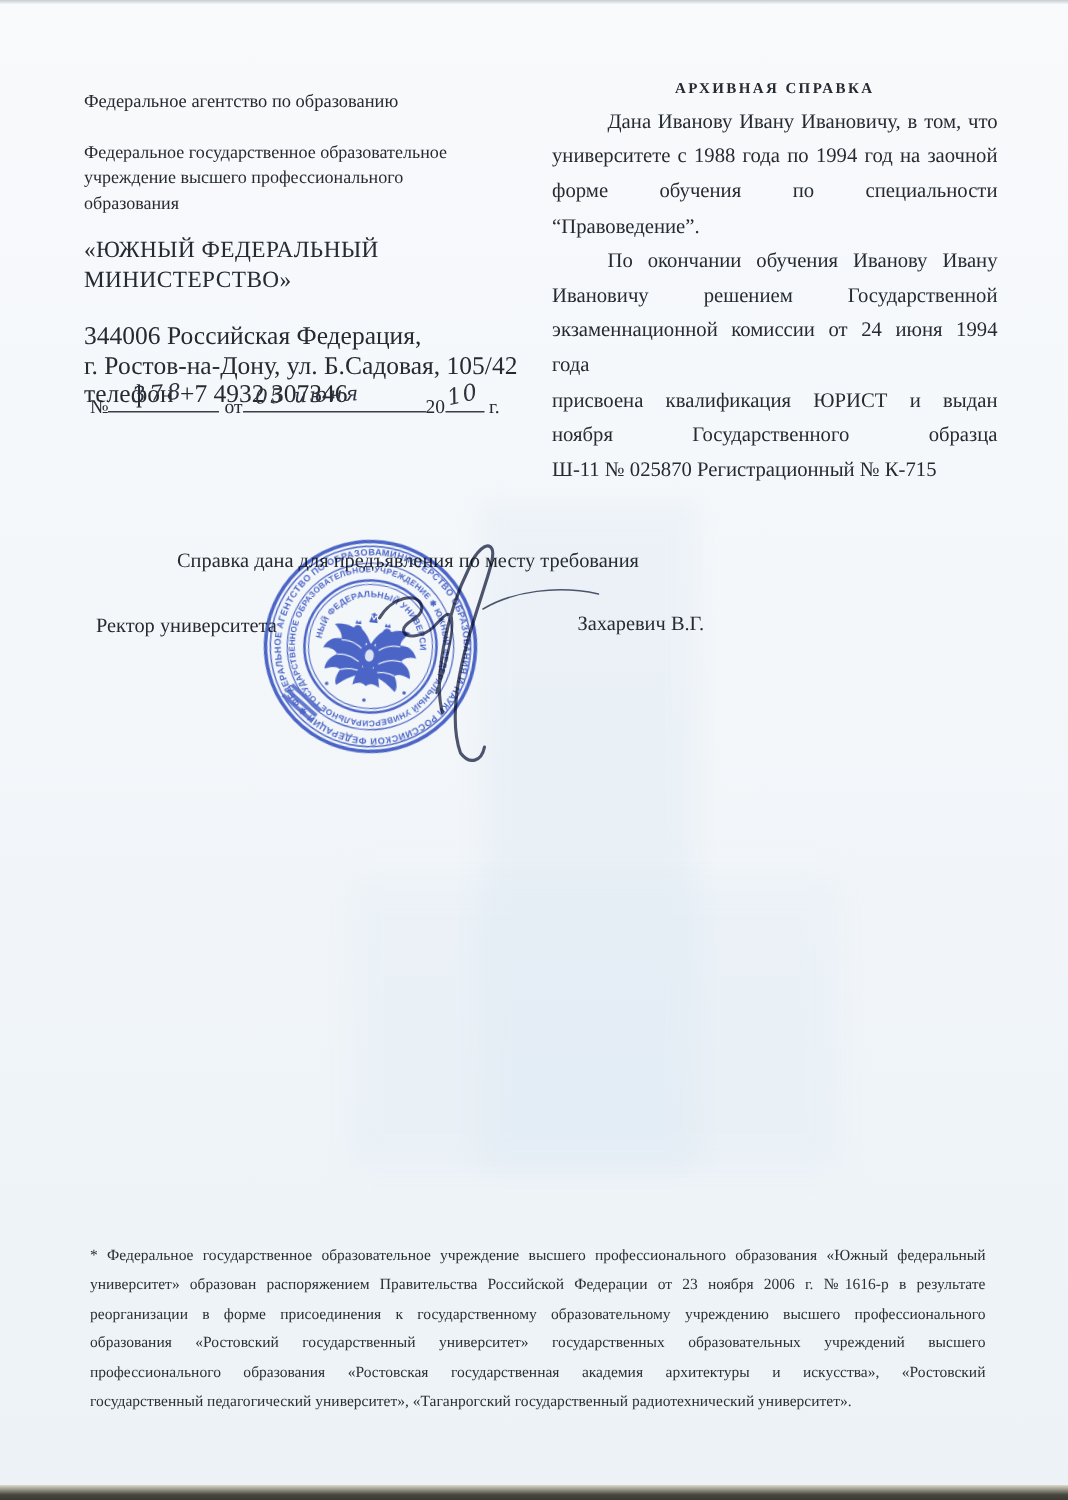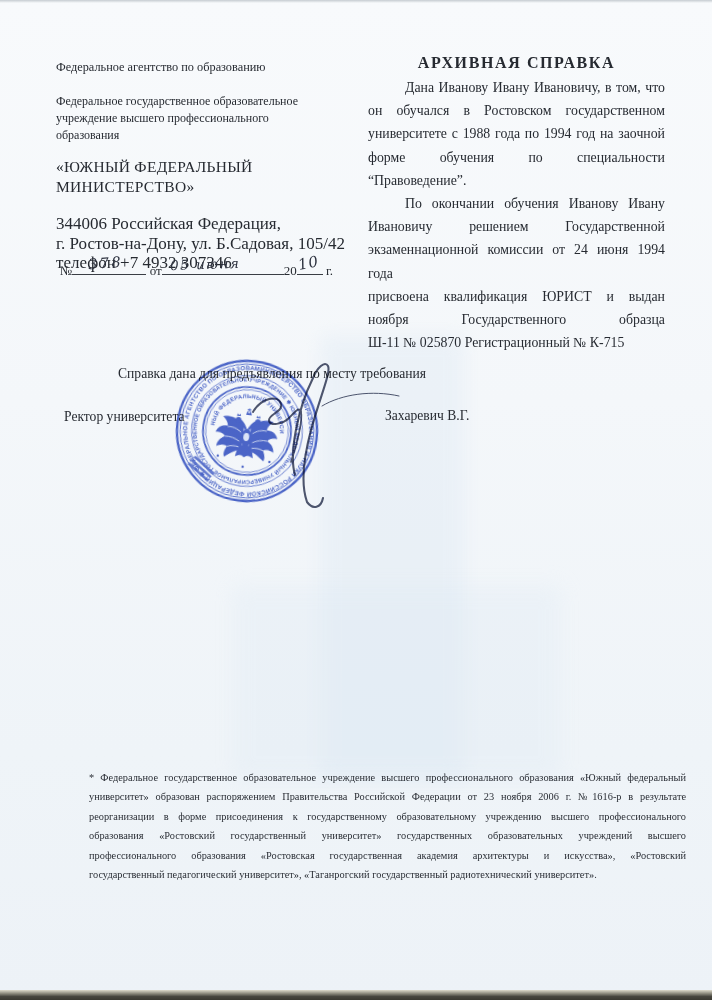--- a/index.html
+++ b/index.html
@@ -28,36 +28,36 @@
   .blank-no{width:74px;}
   .blank-date{width:122px;}
   .blank-yr{width:26px;}
   .hw{font-style:italic;color:#2e3340;font-family:"DejaVu Serif", serif;position:absolute;white-space:nowrap;}
   .hw-number{left:16px;top:-19px;font-size:14.5px;transform:rotate(-4deg);letter-spacing:2.5px;}
   .hw-date{left:8px;top:-18px;font-size:13.5px;transform:rotate(-2deg);letter-spacing:1.5px;}
   .hw-year{left:1px;top:-20px;font-size:15px;transform:rotate(-12deg);letter-spacing:1px;}
 
   
   .right-col{position:absolute;left:368px;top:54px;width:297px;}
-  .title{text-align:center;font-weight:bold;font-size:16px;letter-spacing:1.6px;}
+  .title{text-align:center;font-weight:bold;font-size:10px;letter-spacing:1.6px;}
   .para{margin-top:4px;font-size:13.8px;line-height:23.2px;}
   .para + .para{margin-top:0;}
   .ln{text-align:justify;text-align-last:justify;}
   .ln.first{padding-left:37px;box-sizing:border-box;}
   .ln.last{text-align-last:left;}
 
   .statement{position:absolute;left:118px;top:366px;font-size:13.6px;}
   .role{position:absolute;left:64px;top:409px;font-size:13.6px;}
   .name{position:absolute;left:385px;top:408px;font-size:13.6px;}
 
   .stamp-wrap{position:absolute;left:163px;top:347px;width:168px;height:168px;
     mix-blend-mode:multiply;opacity:.92;filter:blur(.3px);transform:rotate(7deg);}
   .sig-wrap{position:absolute;left:225px;top:358px;width:200px;height:155px;mix-blend-mode:multiply;opacity:.88;}
 
-  .footnote{position:absolute;left:60px;top:768px;width:597px;font-size:10.35px;line-height:19.4px;color:#2b2f36;margin-left:29px;}
+  .footnote{position:absolute;left:60px;top:828px;width:597px;font-size:10.35px;line-height:19.4px;color:#2b2f36;}
 </style>
 </head>
 <body>
 
 <div class="page">
   <div class="scan-top"></div>
   <div class="band band1"></div>
   <div class="band band2"></div>
 
   <div class="left-col">
@@ -81,21 +81,20 @@
   <div class="refline">
     <span>№</span><span class="blank blank-no"><span class="hw hw-number">378</span></span>
     <span>от</span><span class="blank blank-date"><span class="hw hw-date">05 июня</span></span><span>20</span><span class="blank blank-yr"><span class="hw hw-year">10</span></span>
     <span>г.</span>
   </div>
 
   <div class="right-col">
     <div class="title">АРХИВНАЯ СПРАВКА</div>
     <div class="para">
       <div class="ln first">Дана Иванову Ивану Ивановичу, в том, что</div>
-      <div class="ln">он обучался в Ростовском государственном</div>
       <div class="ln">университете с 1988 года по 1994 год на заочной</div>
       <div class="ln">форме обучения по специальности</div>
       <div class="ln last">“Правоведение”.</div>
     </div>
     <div class="para">
       <div class="ln first">По окончании обучения Иванову Ивану</div>
       <div class="ln">Ивановичу решением Государственной</div>
       <div class="ln">экзаменнационной комиссии от 24 июня 1994 года</div>
       <div class="ln">присвоена квалификация ЮРИСТ и выдан</div>
       <div class="ln">ноября Государственного образца</div>

